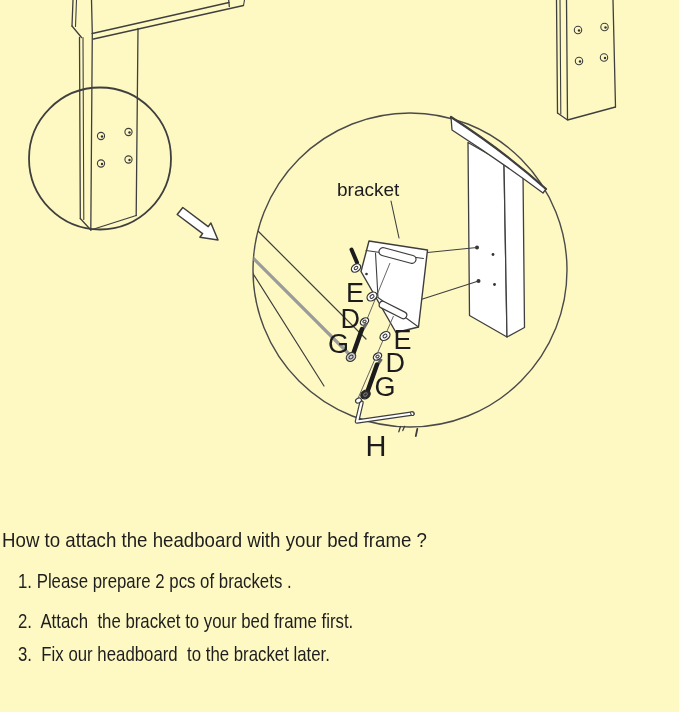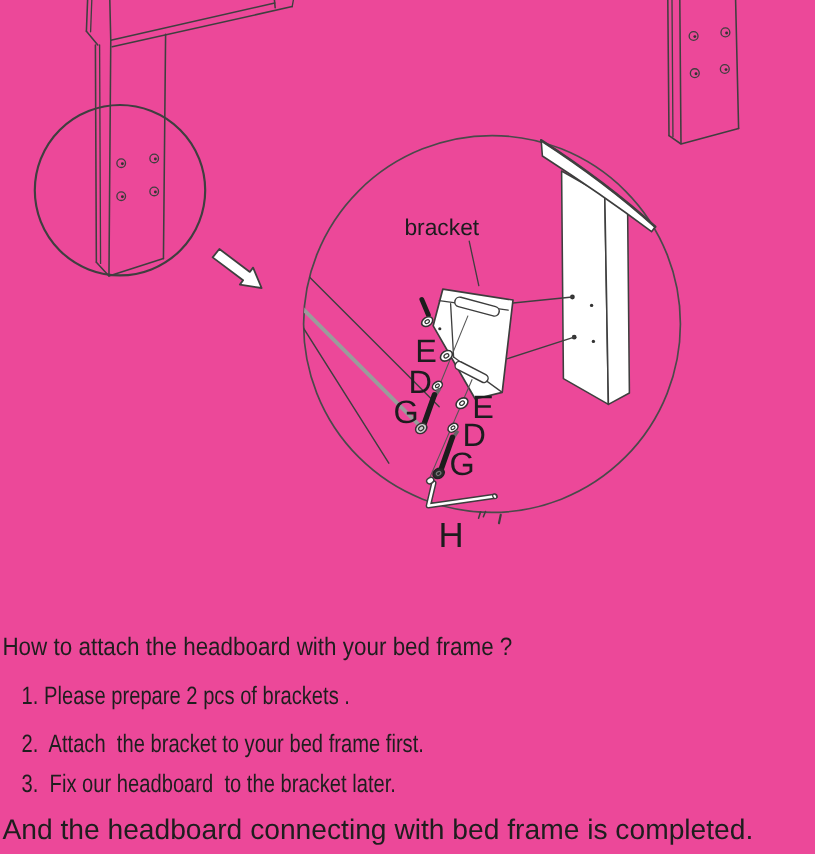--- a/index.html
+++ b/index.html
@@ -1,17 +1,17 @@
 <!DOCTYPE html>
 <html><head>
 <meta charset="utf-8">
 <style>
   html,body { margin:0; padding:0; background:#ffffff; }
   #page {
-    position:relative; width:679px; height:712px; background:#ec4899;
+    position:relative; width:679px; height:712px; background:#fef9c3;
     font-family:"Liberation Sans", sans-serif; overflow:hidden;
   }
   #figure { position:absolute; left:0; top:0; }
   .ln   { fill:none; stroke:#3f3f3f; stroke-width:1.3; stroke-linecap:round; stroke-linejoin:round; }
   .thin { stroke-width:1.1; }
   .thick{ stroke-width:2.2; }
   .grayrail { stroke:#9b9b9b; stroke-width:3.2; }
   .wfill{ fill:#ffffff; }
   .dot  { fill:#333333; stroke:none; }
   .lbl  { fill:#1c1c1e; font-family:"Liberation Sans", sans-serif; }
@@ -181,14 +181,13 @@
     <text class="lbl lbl-part" x="393.5" y="348.5">E</text>
     <text class="lbl lbl-part" x="385.5" y="371.5">D</text>
     <text class="lbl lbl-part" x="374.5" y="396">G</text>
     <text class="lbl lbl-tool" x="365.5" y="455.5">H</text>
   </svg>
 
   <div class="txt heading">How to attach the headboard with your bed frame ?</div>
   <div class="txt step step1">1. Please prepare 2 pcs of brackets .</div>
   <div class="txt step step2">2.  Attach  the bracket to your bed frame first.</div>
   <div class="txt step step3">3.  Fix our headboard  to the bracket later.</div>
-  <div class="txt conclusion">And the headboard connecting with bed frame is completed.</div>
 </div>
 
 </body></html>

